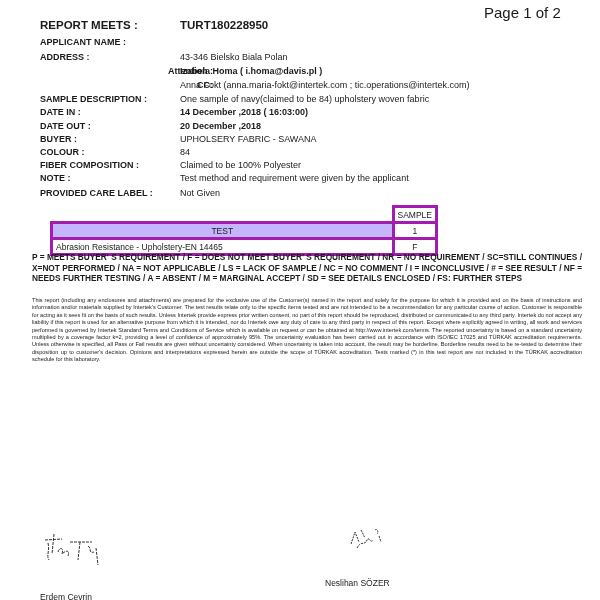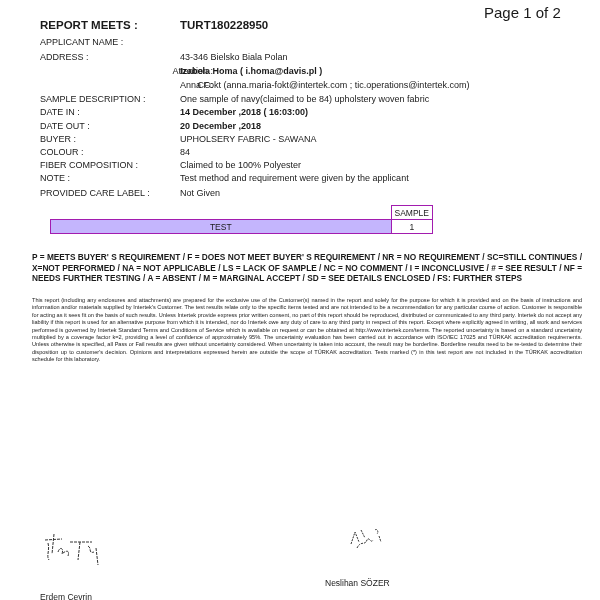--- a/index.html
+++ b/index.html
@@ -5,29 +5,29 @@
   html, body { margin: 0; padding: 0; background: #ffffff; }
   body {
     width: 600px; height: 600px; position: relative; overflow: hidden;
     font-family: "Liberation Sans", sans-serif; color: #1a1a1a;
   }
   .page-num { position: absolute; top: 4px; left: 484px; font-size: 15px; }
   .report-number-row { position: absolute; top: 19px; left: 40px; width: 520px; height: 14px; }
   .report-number-row .lbl { position: absolute; left: 0; font-size: 11.5px; font-weight: bold; }
   .report-number-row .val { position: absolute; left: 140px; font-size: 11.5px; font-weight: bold; }
   .field { position: absolute; left: 40px; width: 540px; height: 12px; font-size: 9px; }
-  .field .lbl { position: absolute; left: 0; font-weight: normal; white-space: nowrap; }
+  .field .lbl { position: absolute; left: 0; font-weight: bold; white-space: nowrap; }
   .field .lbl.right { left: auto; right: 367px; text-align: right; }
   .field .val { position: absolute; left: 140px; white-space: nowrap; }
   .field .val.bold { font-weight: bold; }
   .field .val.big { font-size: 10px; font-weight: bold; }
   table.results {
     position: absolute; top: 205px; left: 50px; border-collapse: collapse; font-size: 8.5px;
   }
-  table.results td { border: 1px solid #a21caf; padding: 0 3px; height: 13px; }
+  table.results td { border: 3px solid #a21caf; padding: 0 3px; height: 13px; }
   table.results td.blank { border: none; }
   table.results td.shade { background: #c4b5fd; text-align: center; }
   table.results td.center { text-align: center; }
   .legend {
     position: absolute; top: 252px; left: 32px; width: 550px;
     font-size: 8.3px; font-weight: bold; line-height: 10.6px; text-align: justify;
   }
   .disclaimer {
     position: absolute; top: 297px; left: 32px; width: 550px;
     font-size: 5.6px; line-height: 7.4px; text-align: justify; color: #222;
@@ -96,20 +96,24 @@
 <table class="results">
   <tbody>
       <tr>
     <td class="blank" style="width:334px"></td>
     <td class="center" style="width:34px">SAMPLE</td>
   </tr>
   <tr>
     <td class="shade">TEST</td>
     <td class="center">1</td>
   </tr>
+  <tr>
+    <td>Abrasion Resistance - Upholstery-EN 14465</td>
+    <td class="center">F</td>
+  </tr>
 </tbody>
   </table>
 
 <div class="legend">P = MEETS BUYER' S REQUIREMENT / F = DOES NOT MEET BUYER' S REQUIREMENT / NR = NO REQUIREMENT  / SC=STILL CONTINUES  / X=NOT PERFORMED / NA = NOT APPLICABLE / LS = LACK OF SAMPLE / NC = NO COMMENT / I = INCONCLUSIVE / # = SEE RESULT / NF = NEEDS FURTHER TESTING / A = ABSENT / M = MARGINAL ACCEPT / SD = SEE DETAILS ENCLOSED / FS: FURTHER STEPS</div>
 
 <div class="disclaimer">This report (including any enclosures and attachments) are prepared for the exclusive use of the Customer(s) named in the report and solely for the purpose for which it is provided and on the basis of instructions and information and/or materials supplied by Intertek's Customer. The test results relate only to the specific items tested and are not intended to be a recommendation for any particular course of action. Customer is responsible for acting as it sees fit on the basis of such results. Unless Intertek provide express prior written consent, no part of this report should be reproduced, distributed or communicated to any third party. Intertek do not accept any liability if this report is used for an alternative purpose from which it is intended, nor do Intertek owe any duty of care to any third party in respect of this report. Except where explicitly agreed in writing, all work and services performed is governed by Intertek Standard Terms and Conditions of Service which is available on request or can be obtained at http://www.intertek.com/terms. The reported uncertainty is based on a standard uncertainty multiplied by a coverage factor k=2, providing a level of confidence of approximately 95%. The uncertainty evaluation has been carried out in accordance with ISO/IEC 17025 and TÜRKAK accreditation requirements. Unless otherwise is specified, all Pass or Fail results are given without uncertainty considered. When uncertainty is taken into account, the result may be borderline. Borderline results need to be re-tested to determine their disposition up to customer's decision. Opinions and interpretations expressed herein are outside the scope of TÜRKAK accreditation. Tests marked (*) in this test report are not included in the TÜRKAK accreditation schedule for this laboratory.</div>
 
 <div class="sig" style="left:40px; top:530px; width:90px; height:70px;">
   <svg width="70" height="40" viewBox="0 0 70 40">
     <path d="M14 4 L12 24 M5 10 L22 9 M8 13 C10 20 6 26 9 30 M18 22 C20 16 24 18 22 24 C26 20 30 20 28 26 M30 12 L52 12 M40 12 L38 30 M48 16 C52 18 48 24 54 22 M56 18 L58 35" fill="none" stroke="#333" stroke-width="1" stroke-dasharray="3,1"></path>

